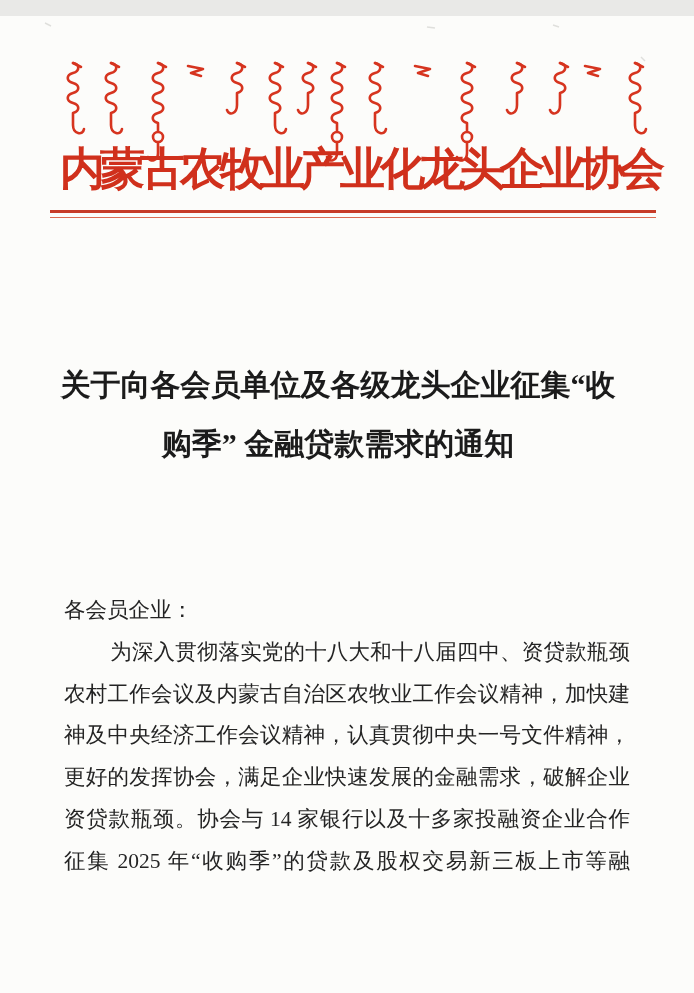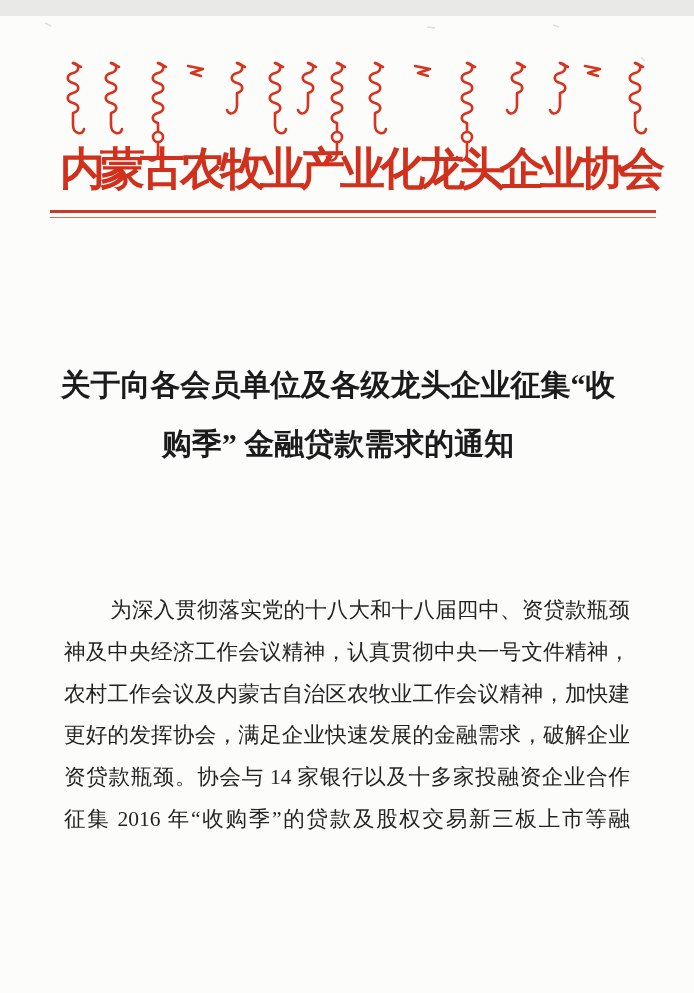--- a/index.html
+++ b/index.html
@@ -116,21 +116,22 @@
 
   <div class="org-title">内蒙古农牧业产业化龙头企业协会</div>
 
   <div class="rule-thick"></div>
   <div class="rule-thin"></div>
 
   <div class="doc-title l1">关于向各会员单位及各级龙头企业征集“收</div>
   <div class="doc-title l2">购季” 金融贷款需求的通知</div>
 
   <div class="body-block">
+    <div class="bline salutation">各会员企业：</div>
     <div class="bline indent">为深入贯彻落实党的十八大和十八届四中、资贷款瓶颈</div>
+    <div class="bline">农村工作会议及内蒙古自治区农牧业工作会议精神，加快建</div>
     <div class="bline">神及中央经济工作会议精神，认真贯彻中央一号文件精神，</div>
-    <div class="bline">农村工作会议及内蒙古自治区农牧业工作会议精神，加快建</div>
     <div class="bline">更好的发挥协会，满足企业快速发展的金融需求，破解企业融</div>
     <div class="bline">资贷款瓶颈。协会与 14 家银行以及十多家投融资企业合作</div>
-    <div class="bline">征集 2016 年“收购季”的贷款及股权交易新三板上市等融</div>
+    <div class="bline">征集 2025 年“收购季”的贷款及股权交易新三板上市等融</div>
   </div>
 
 </div>
 
 </body></html>

